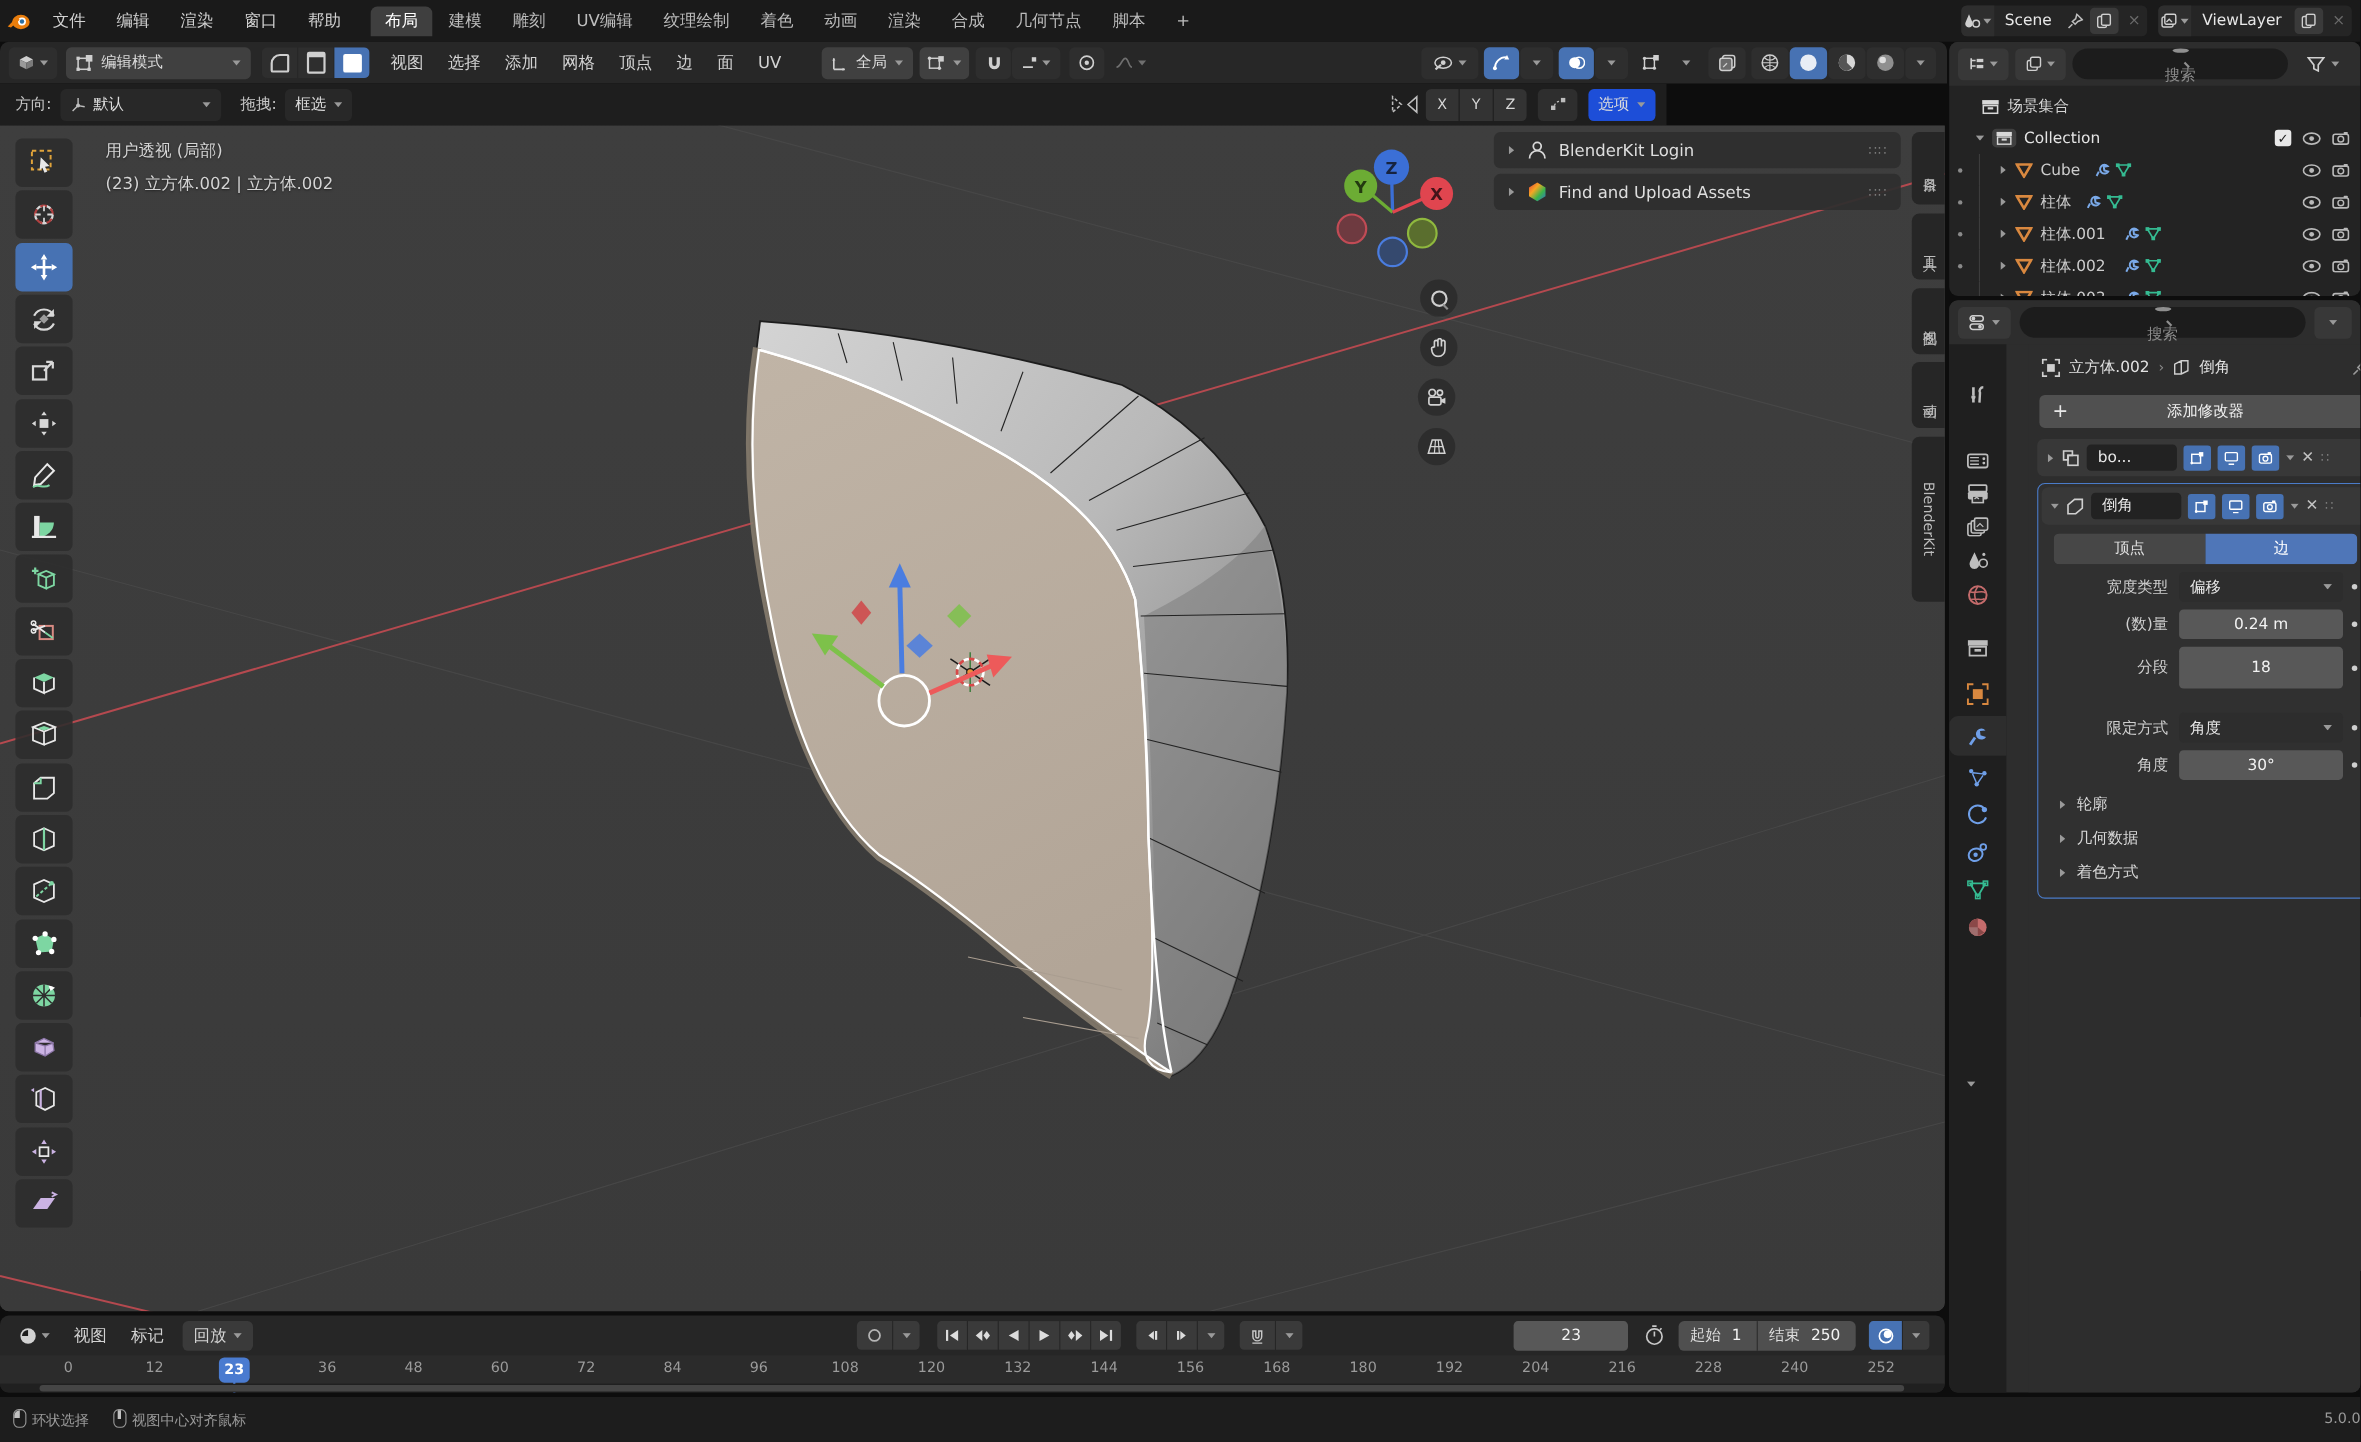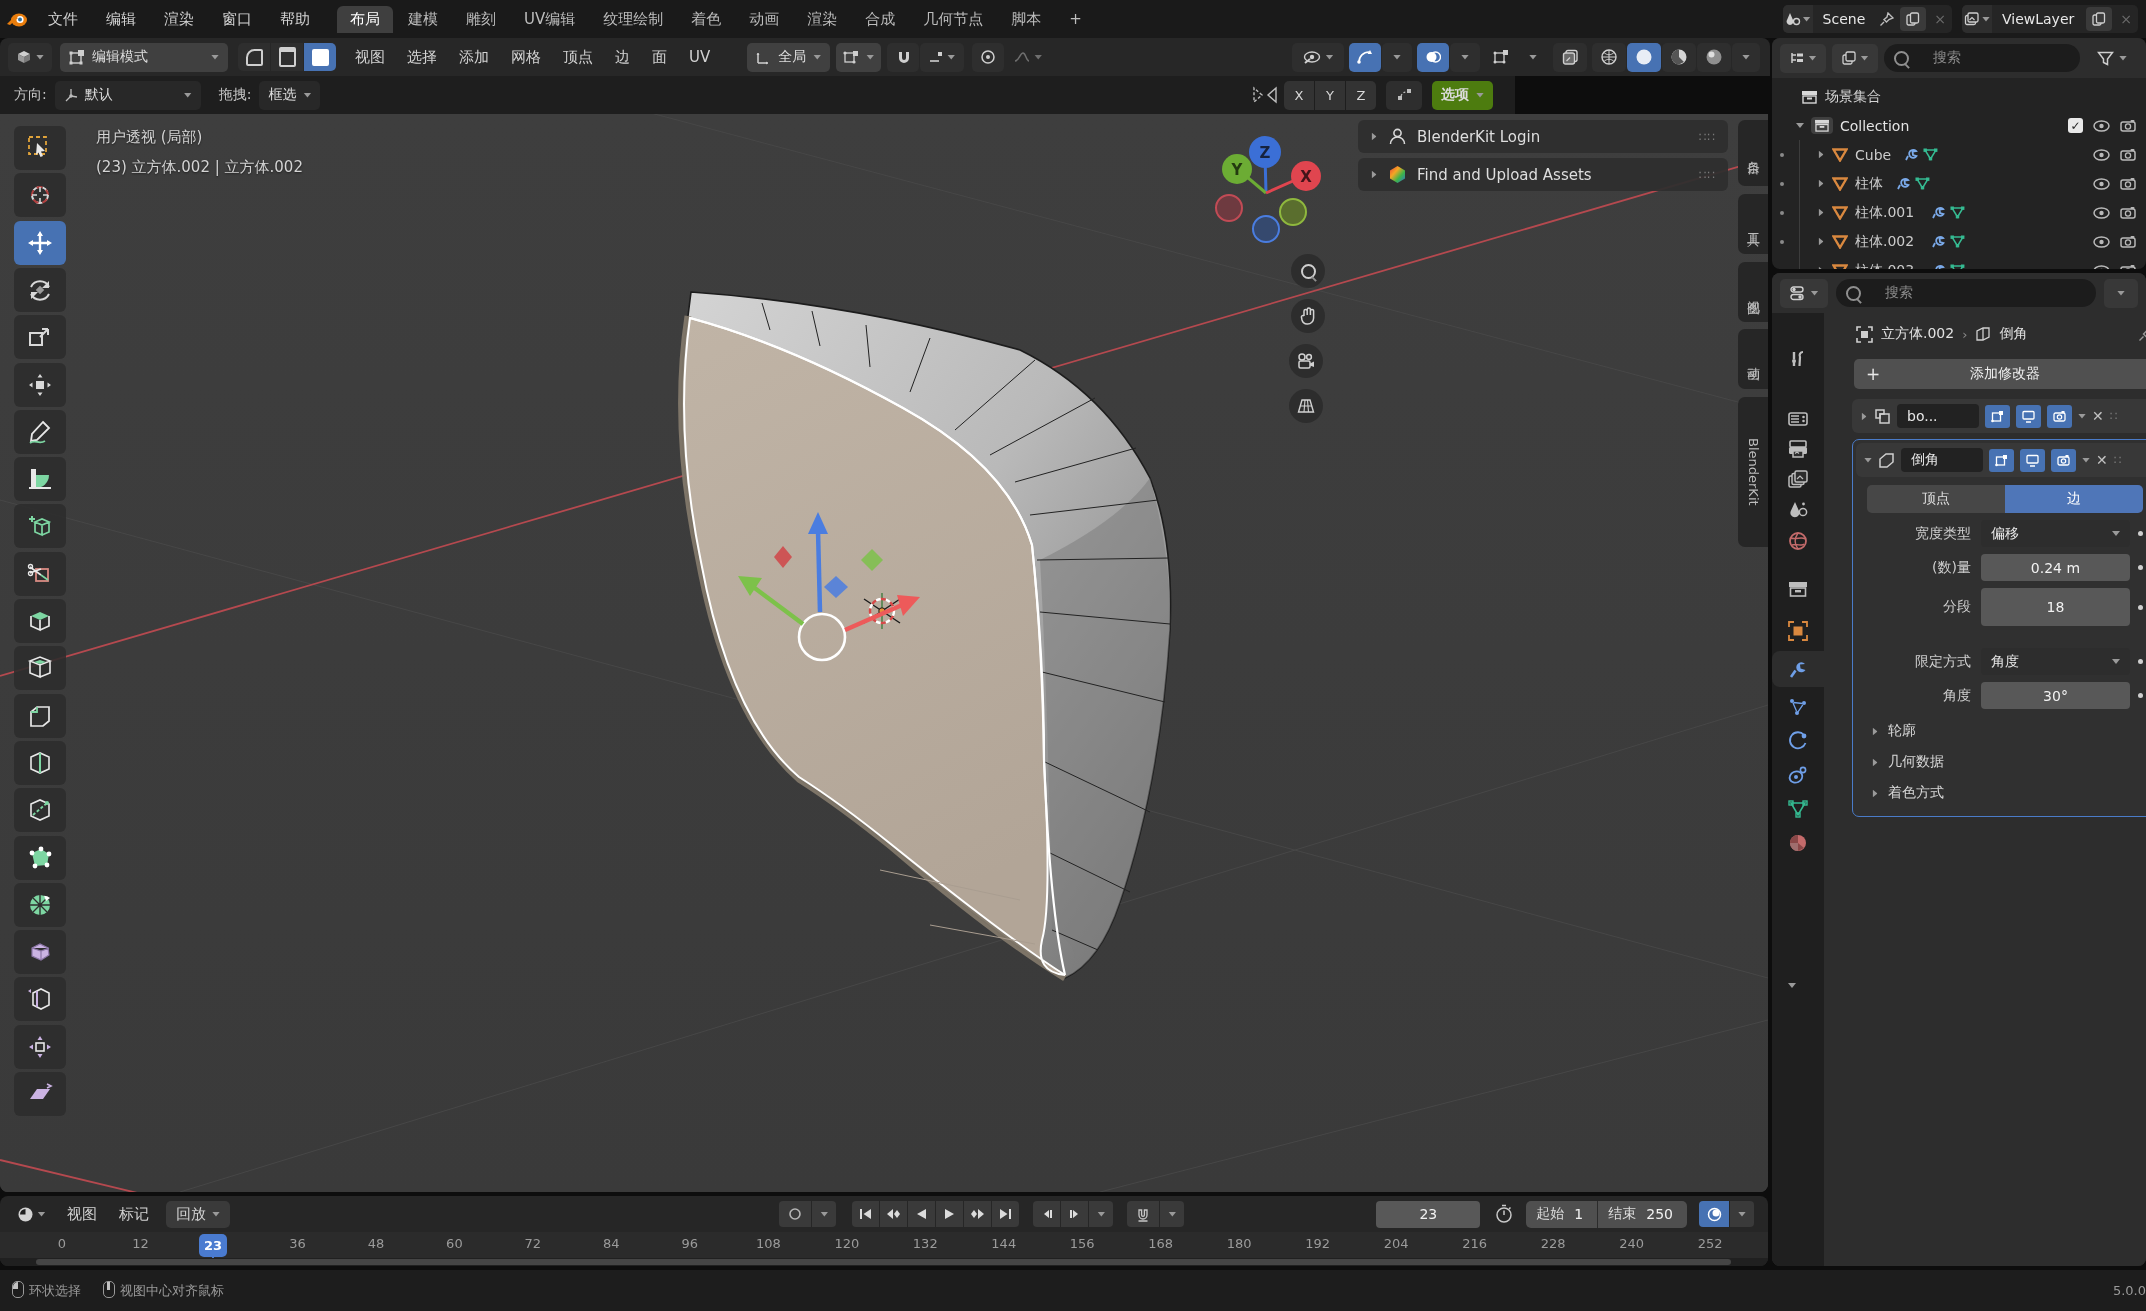--- a/index.html
+++ b/index.html
@@ -22,21 +22,21 @@
   .cv{width:9px;height:6px;background:#bdbdbd;clip-path:polygon(0 0,100% 0,50% 100%);display:inline-block;}
   .cv.sm{width:8px;height:5px;background:#9a9a9a;}
   .dd{display:flex;align-items:center;gap:7px;background:#404040;border-radius:5px;height:29px;padding:0 9px;font-size:14px;color:#dcdcdc;}
   .hbtn{height:29px;border-radius:5px;background:#2e2e2e;display:flex;align-items:center;justify-content:center;}
   .blue{background:#4772b3 !important;}
   .field{background:#585858;border-radius:4px;color:#f2f2f2;font-size:14px;display:flex;align-items:center;justify-content:center;}
   .dropf{background:#2d2d2d;border-radius:4px;color:#e8e8e8;font-size:14px;display:flex;align-items:center;padding:0 10px;}
   .seg{display:flex;border-radius:5px;overflow:hidden;}
   .seg>div{flex:1;text-align:center;font-size:14px;padding:5px 0;background:#474747;color:#e0e0e0;}
   .seg>div.on{background:#4f76b8;color:#fff;}
-  .searchbox{display:flex;align-items:center;gap:24px;background:#1c1c1c;border-radius:14px;height:28px;padding:0 10px;color:#8a8a8a;font-size:14px;}
+  .searchbox{display:flex;align-items:center;gap:12px;background:#1c1c1c;border-radius:14px;height:28px;padding:0 10px;color:#8a8a8a;font-size:14px;flex-direction:column;}
   .mag{width:11px;height:11px;border:2px solid #8f8f8f;border-radius:50%;position:relative;display:inline-block;}
   .mag::after{content:"";position:absolute;width:2px;height:6px;background:#8f8f8f;left:10px;top:10px;transform:rotate(-45deg);}
   .dots{color:#7a7a7a;font-size:12px;letter-spacing:1px;}
   
   #vph{left:0;top:38px;width:1770px;height:38px;background:#272727;display:flex;align-items:center;border-radius:8px 8px 0 0;}
   #tools-row{left:0;top:76px;width:1515px;height:38px;background:#1e1e1e;display:flex;align-items:center;}
   .hmenu{padding:0 11px;font-size:15px;color:#d2d2d2;}
   .selmode{width:32px;height:28px;background:#2e2e2e;display:flex;align-items:center;justify-content:center;}
   .selmode .bx{width:13px;height:13px;border:2px solid #cfcfcf;border-radius:2px;}
   .selmode.on{background:#4772b3;}
@@ -354,21 +354,21 @@
         <div class="pb" style="width: 30px; height: 29px; font-size: 13px; color: rgb(216, 216, 216); background: rgb(51, 51, 51);">Y</div>
         <div class="pb" style="width: 30px; height: 29px; font-size: 13px; color: rgb(216, 216, 216); background: rgb(51, 51, 51);">Z</div>
       </div>
     <div class="hbtn" style="width:36px;margin-right:10px;">
         <svg width="17" height="17" viewBox="0 0 17 17">
           <rect x="2" y="9" width="4" height="4" fill="#bdbdbd"></rect>
           <rect x="11" y="2" width="4" height="4" fill="#bdbdbd"></rect>
           <path d="M5 9 C7 5 9 5 11 5" stroke="#bdbdbd" stroke-width="1.2" stroke-dasharray="2 2" fill="none"></path>
         </svg>
       </div>
-    <div class="dd" style="margin-right:22px;background:#4d7c0f;font-weight:bold;">
+    <div class="dd" style="margin-right:10px;background:#1d4ed8;">
       <span>选项</span>
         <span class="cv sm"></span>
     </div>
   </div>
 
   <div id="viewport" class="abs">
     <svg width="1768" height="1078" viewBox="0 114 1768 1078" style="position:absolute;left:0;top:0;">
       <defs>
         <linearGradient id="bgv" x1="0" y1="0" x2="0" y2="1">
           <stop offset="0" stop-color="#3e3e3e"></stop>

